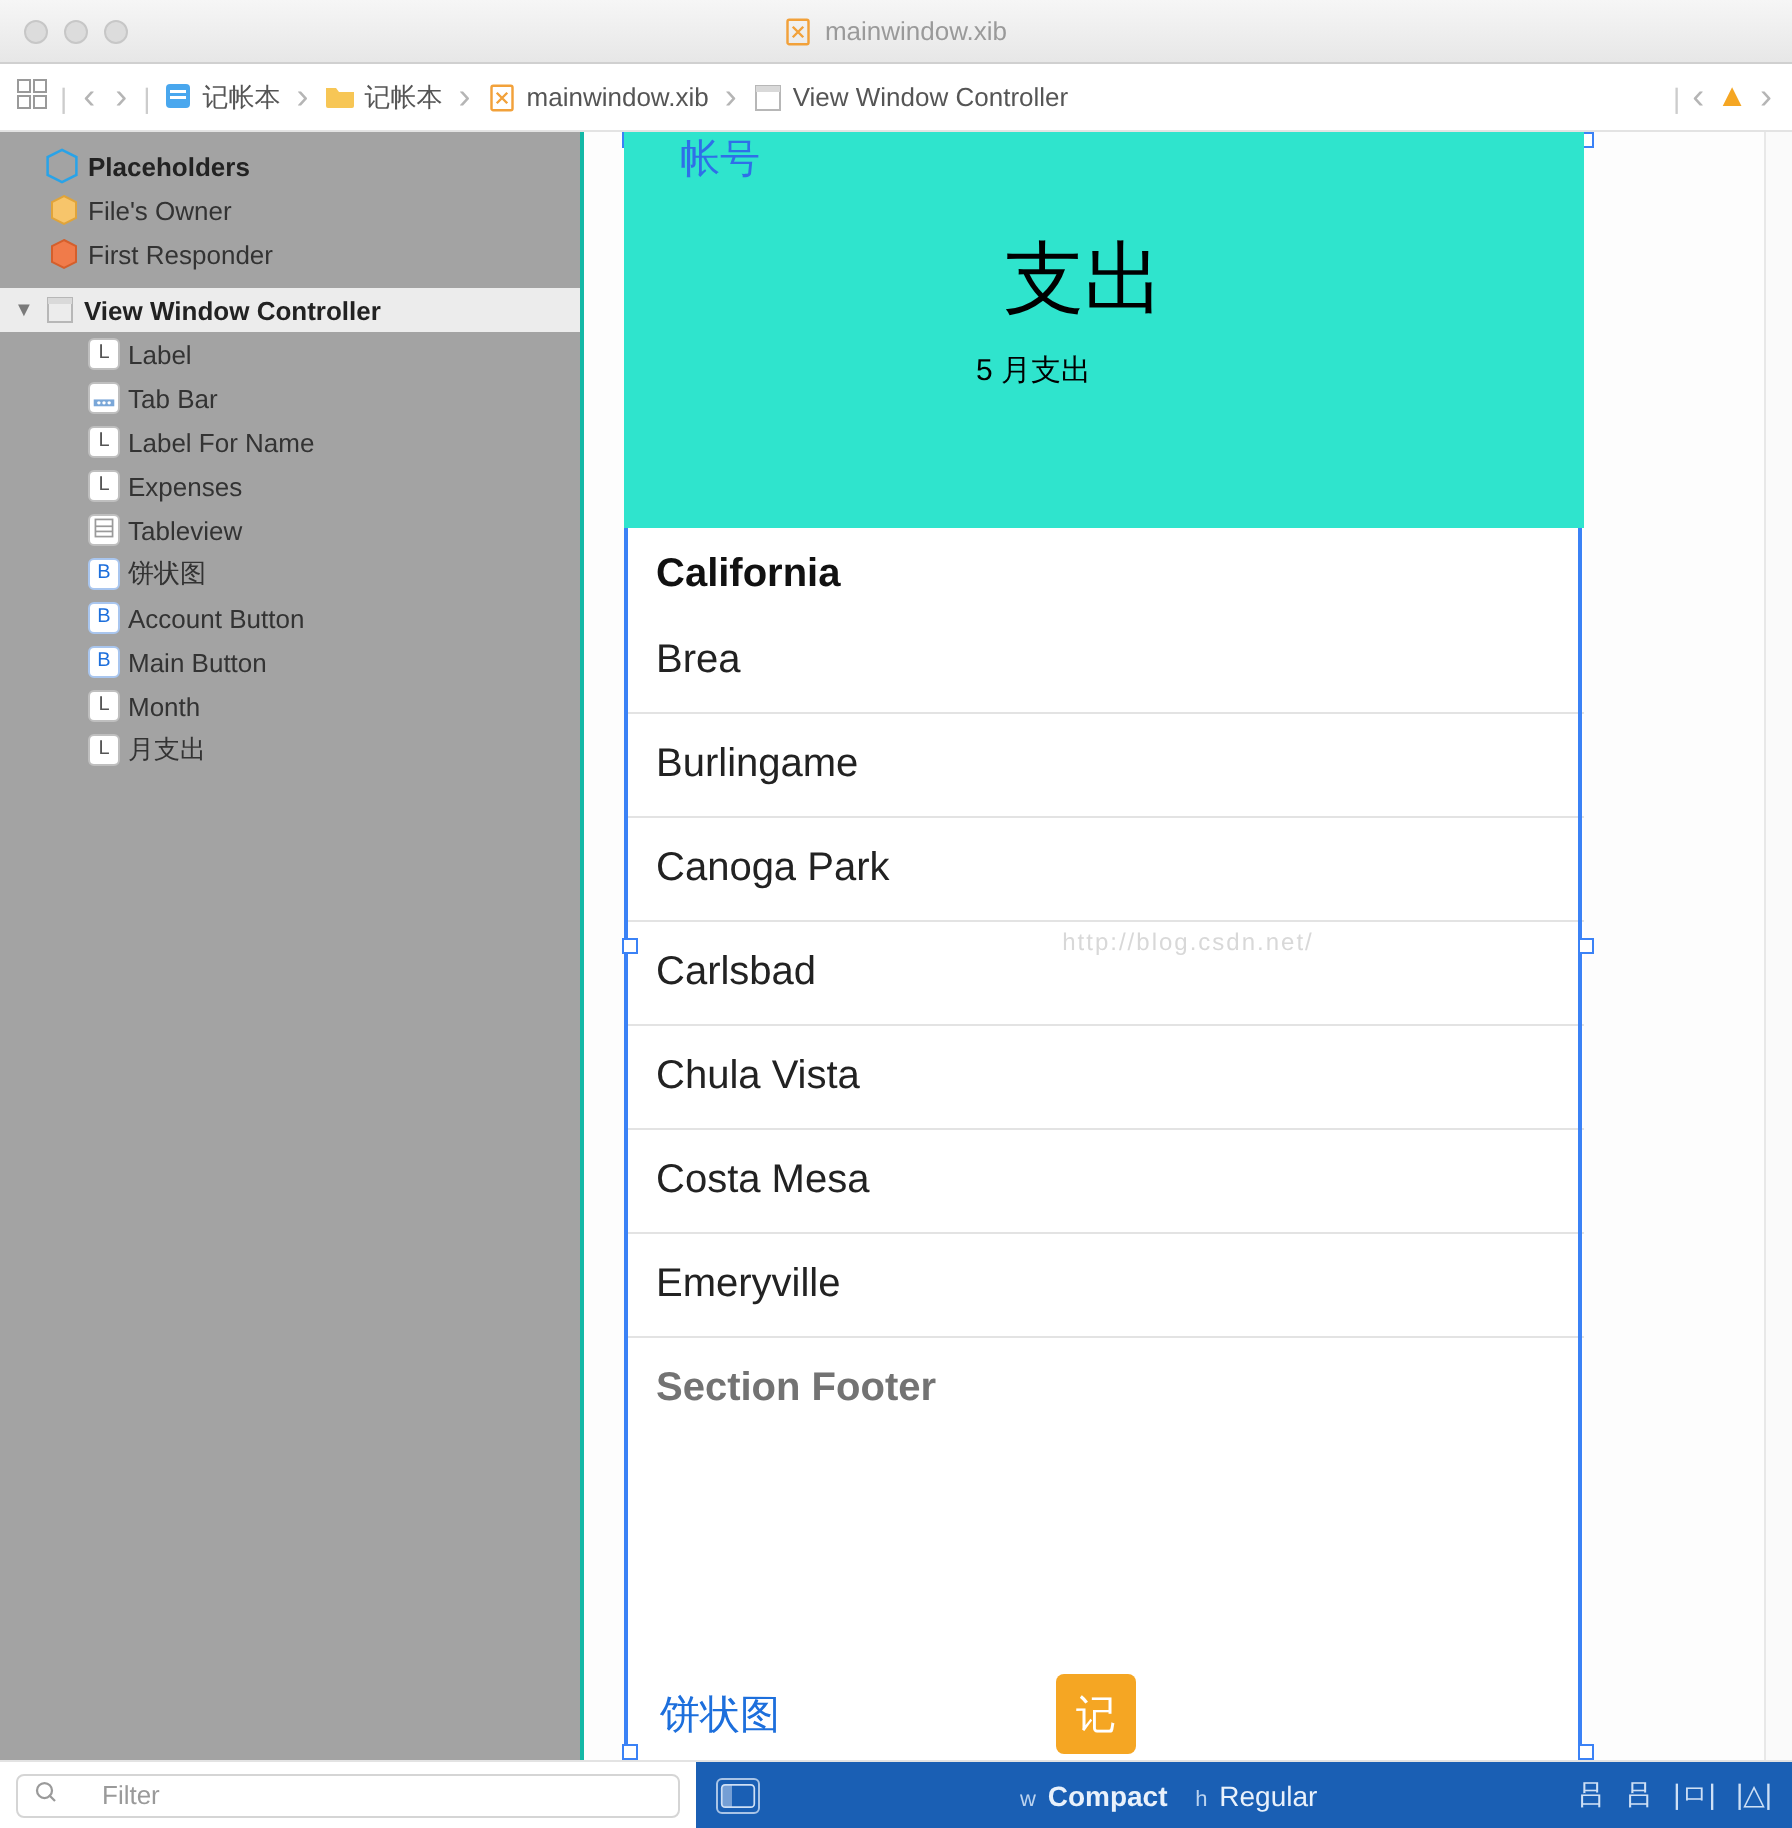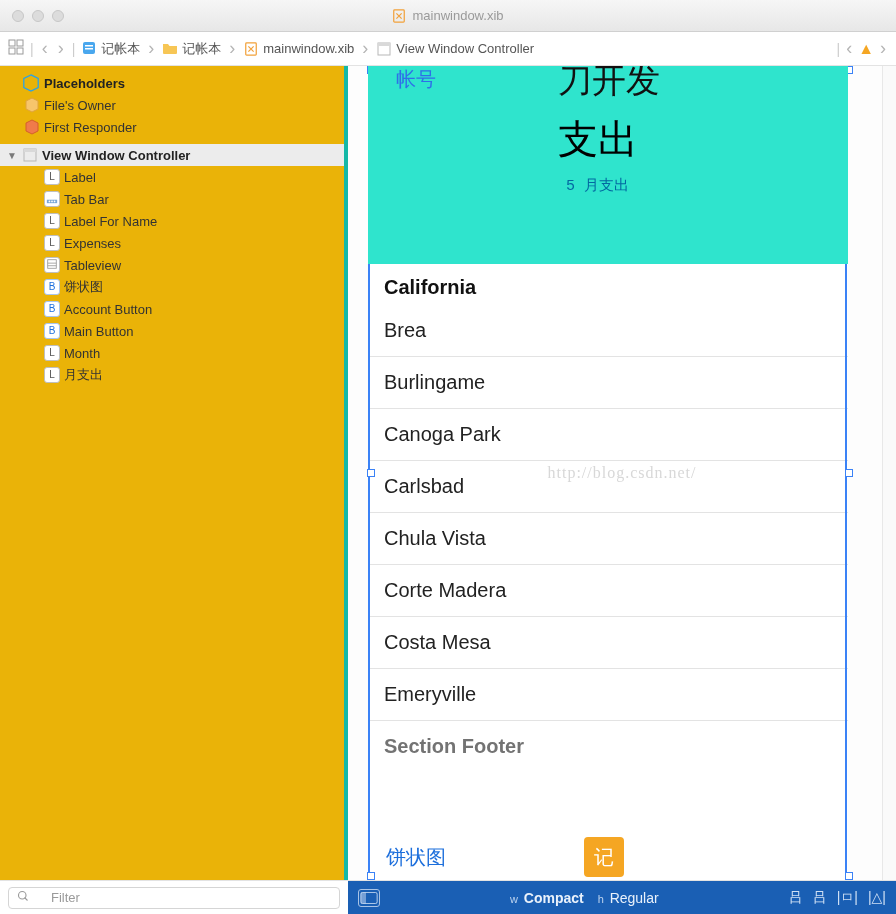--- a/index.html
+++ b/index.html
@@ -28,58 +28,58 @@
   .nav-chevron { color:#b5b5b5; font-size:18px; padding:0 2px;}
   .nav-item { display:flex; gap:4px; color:#555;}
   .nav-right { margin-left:auto; display:flex; align-items:center; gap:4px;}
   .grid-icon { color:#9a9a9a; font-size:15px; letter-spacing:-2px;}
   .warn { color:#f5a623; font-size:16px;}
   .mini-ic { width:16px; height:16px; display:inline-flex; align-items:center; justify-content:center;}
 
   
   .main { display:flex; height: calc(914px - 32px - 34px - 34px); background:#fff;}
   
-  .outline { width:348px; border-right:4px solid #14b8a6; background:#eab308; display:flex; flex-direction:column;}
+  .outline { width:292px; border-right:2px solid #14b8a6; background:#a3a3a3; display:flex; flex-direction:column;}
   .outline-body { flex:1; overflow:auto; padding:6px 0;}
   .row { display:flex; align-items:center; height:22px; padding-left:6px; gap:4px;}
   .indent1 { padding-left:24px;}
   .indent2 { padding-left:44px;}
   .disclosure { width:12px; color:#7a7a7a; font-size:10px; display:inline-block; text-align:center;}
   .type-badge { width:16px; height:16px; border:1px solid #bfbfbf; border-radius:3px; font-size:10px; line-height:14px; text-align:center; color:#555; background:#fff;}
   .type-b { color:#1d6fdc; border-color:#a9c6ef;}
   .placeholder-ic { width:16px; height:16px; display:inline-flex; align-items:center; justify-content:center;}
   .section-title { font-weight:600; color:#222;}
   .row.selected { background:#ececec;}
   .big-ic { width:18px; height:18px;}
 
   
   .canvas { flex:1; background:#fdfdfd; position:relative; overflow:hidden; display:flex;}
   .device-wrap { margin-left:20px; padding-top:0; height:100%; position:relative;}
   .device { width:480px; background:#fff; height:100%; display:flex; flex-direction:column;}
   .teal { background:#2fe4cd; height:198px; position:relative; color:#222;}
   .teal .link { position:absolute; top:0px; left:28px; color:#2f6fe8; font-size:20px;}
   .teal .big1 { position:absolute; top:-8px; left:190px; font-size:34px; font-weight:400; color:#111;}
   .teal .big2 { position:absolute; top:46px; left:190px; font-size:40px; font-weight:400; color:#000;}
-  .teal .sub  { position:absolute; top:110px; left:198px; font-size:15px; color:#0369a1;font-family:Liberation Mono, monospace;}
+  .teal .sub  { position:absolute; top:110px; left:176px; font-size:15px; color:#000000;}
   .table-area { flex:1; overflow:hidden; padding:0; }
   .thdr { font-size:20px; font-weight:700; color:#111; padding:12px 16px 6px 16px;}
   .tcell { font-size:20px; color:#222; padding:14px 16px; border-bottom:1px solid #e3e3e3;}
   .tfoot { font-size:20px; font-weight:700; color:#737373; padding:14px 16px 6px 16px;}
   .bottom-bar { height:46px; display:flex; align-items:center; gap:18px; padding:0 18px;}
   .pie-btn { color:#1d6fdc; font-size:20px;}
   .rec-btn { width:40px; height:40px; background:#f5a623; color:#fff; font-size:20px; display:flex; align-items:center; justify-content:center; border-radius:4px; margin-left:120px;}
 
   .sel-handle { position:absolute; top:0; height:100%; width:8px; display:flex; flex-direction:column; justify-content:space-between; padding:0;}
   .sel-left { left:-1px;}
   .sel-right { left:477px;}
   .sq { width:8px; height:8px; background:#fff; border:1px solid #3b82f6;}
   .blue-edge { position:absolute; top:0; bottom:0; width:2px; background:#3b82f6;}
   .blue-l { left:0; } .blue-r { left:477px;}
   .thin-scroll { width:14px; background:#fafafa; border-left:1px solid #e8e8e8; margin-left:auto;}
-  .watermark { position:absolute; left:50%; top:398px; transform:translateX(-50%); color:#d8d8d8; font-size:16px; font-family:Liberation Serif, serif; letter-spacing:1px; pointer-events:none;}
+  .watermark { position:absolute; left:50%; top:398px; transform:translateX(-50%); color:#d8d8d8; font-size:12px; font-family:Liberation Sans, sans-serif; letter-spacing:1px; pointer-events:none;}
 
   
   .bottombar { height:34px; background:#fff; border-top:1px solid #e3e3e3; display:flex;}
   .filter-wrap { width:348px; display:flex; align-items:center; padding:0 8px;}
   .filter { flex:1; height:22px; border:1px solid #d5d5d5; border-radius:4px; display:flex; align-items:center; padding:0 8px; color:#9a9a9a; gap:22px; background:#fff;}
   .bb-right { flex:1; background:#1a5fb4; color:#e9f1fb; display:flex; align-items:center; padding:0 10px; gap:10px;}
   .bb-icon { width:22px; height:18px; border:1px solid #a9c4e6; border-radius:3px; display:flex; align-items:center; justify-content:center; font-size:11px; color:#cfe0f5;}
   .bb-center { flex:1; text-align:center; font-size:14px;}
   .bb-center .wl { font-size:11px; color:#bcd3ef; margin-right:2px;}
   .bb-center .wv { font-weight:600; margin-right:10px;}
@@ -276,35 +276,33 @@
       </div>
       <div class="sel-handle sel-right">
         <div class="sq"></div>
           <div class="sq"></div>
           <div class="sq"></div>
       </div>
 
       <div class="device">
         <div class="teal">
           <span class="link">帐号</span>
-          <span class="big1">刀开发</span>
           <span class="big2">支出</span>
           <span class="sub">
             <span>5</span><span>  月支出</span>
           </span>
         </div>
         <div class="table-area">
           <div class="thdr">California</div>
           <div id="table-rows">
               <div class="tcell">Brea</div>
               <div class="tcell">Burlingame</div>
               <div class="tcell">Canoga Park</div>
               <div class="tcell">Carlsbad</div>
               <div class="tcell">Chula Vista</div>
-              <div class="tcell">Corte Madera</div>
               <div class="tcell">Costa Mesa</div>
               <div class="tcell">Emeryville</div>
             </div>
           <div class="tfoot">Section Footer</div>
         </div>
         <div class="bottom-bar">
           <span class="pie-btn">饼状图</span>
           <span class="rec-btn">记</span>
         </div>
       </div>

